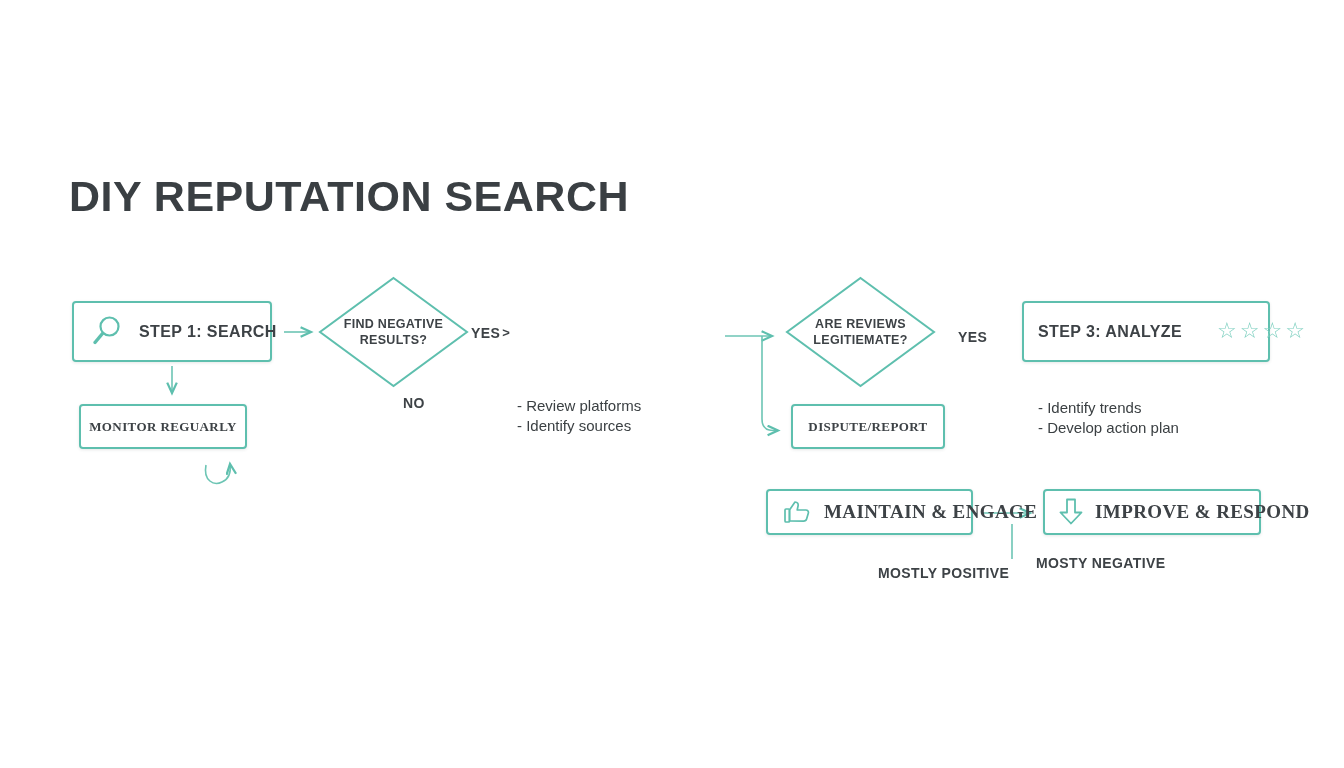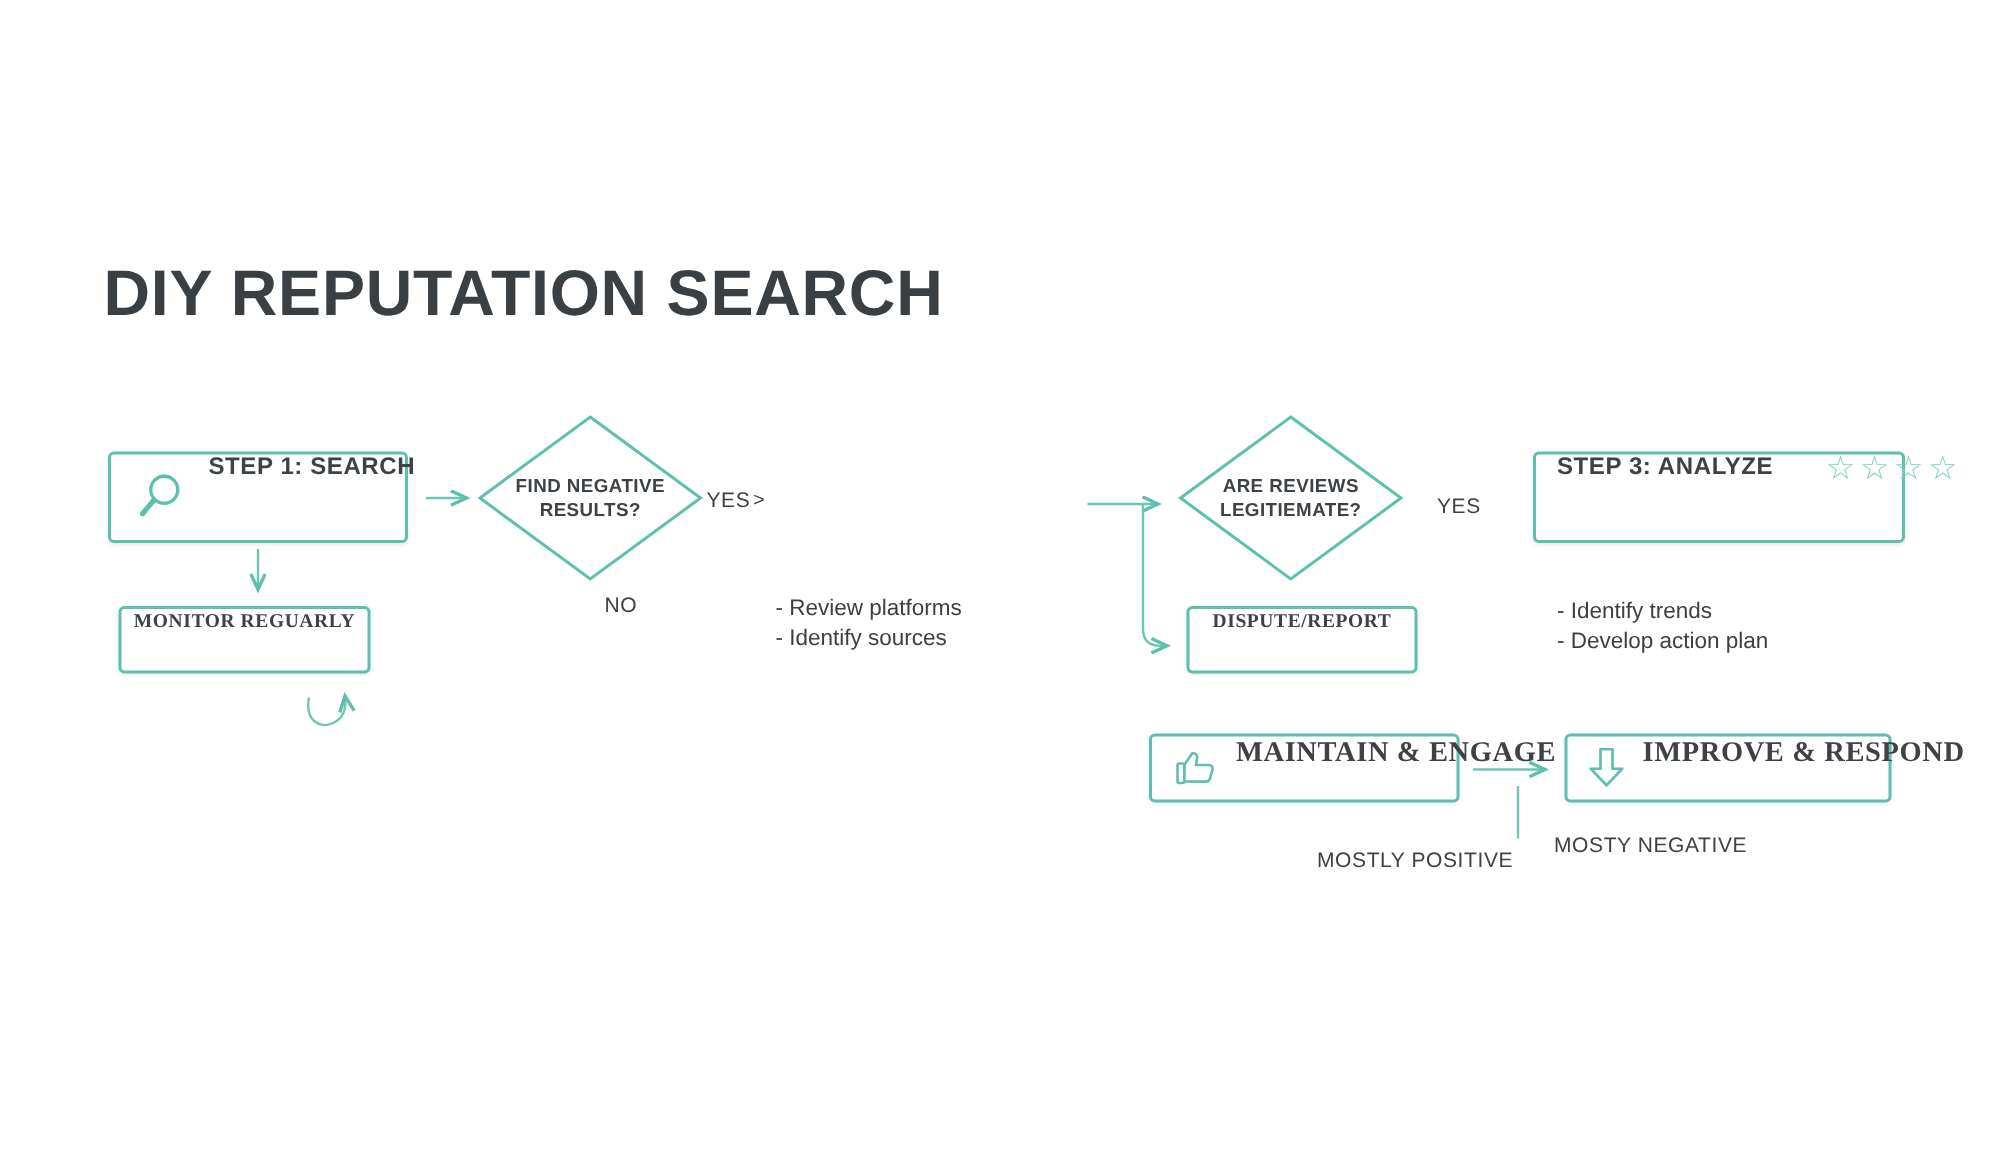--- a/index.html
+++ b/index.html
@@ -5,21 +5,21 @@
   html,body{margin:0;padding:0;background:#fff;}
   .canvas{
     position:relative;width:1344px;height:768px;background:#ffffff;overflow:hidden;
     font-family:"Liberation Sans","DejaVu Sans",sans-serif;color:#3d4246;
   }
   .page-title{
     position:absolute;left:69px;top:172px;font-size:43px;font-weight:bold;
     color:#3a3f43;letter-spacing:.5px;white-space:nowrap;
   }
   .node{
-    position:absolute;display:flex;box-sizing:border-box;
+    position:absolute;display:flex;align-items:center;box-sizing:border-box;
     background:#fff;border:2px solid #5ebfae;border-radius:4px;
     box-shadow:0 1px 3px rgba(60,64,67,.12);
   }
   .node .node-label{font-weight:bold;color:#3d4246;letter-spacing:.4px;white-space:nowrap;}
   .node-step{height:61px;padding-left:14px;gap:13px;}
   .node-step .node-label{font-size:16px;}
   .node-small{height:45px;justify-content:center;font-family:Liberation Serif, serif;}
   .node-small .node-label{font-size:13px;}
   .node-action{height:46px;padding-left:13px;gap:11px;}
   .node-action .node-label{font-size:19px;font-family:Liberation Serif, serif;}
@@ -27,21 +27,21 @@
   .stars{color:#7fd0c0;font-size:22px;letter-spacing:3px;margin-left:22px;margin-top:-3px;
     font-family:"DejaVu Sans",sans-serif;white-space:nowrap;}
   .diamond{position:absolute;}
   .diamond svg{position:absolute;left:0;top:0;}
   .diamond-text{
     position:absolute;left:0;top:0;width:100%;height:100%;
     display:flex;flex-direction:column;align-items:center;justify-content:center;
     font-size:12.5px;font-weight:bold;line-height:16px;letter-spacing:.3px;color:#3d4246;text-align:center;
   }
   .branch-label{
-    position:absolute;font-size:14px;font-weight:normal;color:#3d4246;letter-spacing:.4px;white-space:nowrap;
+    position:absolute;font-size:14px;font-weight:bold;color:#3d4246;letter-spacing:.4px;white-space:nowrap;
   }
   .branch-label .chev{font-size:13px;margin-left:2px;position:relative;top:-1px;}
   .notes{position:absolute;font-size:15px;color:#3b4043;line-height:20px;}
   .notes div{white-space:nowrap;}
   .connectors{position:absolute;left:0;top:0;pointer-events:none;}
 </style>
 </head>
 <body>
 
 <div class="canvas">

